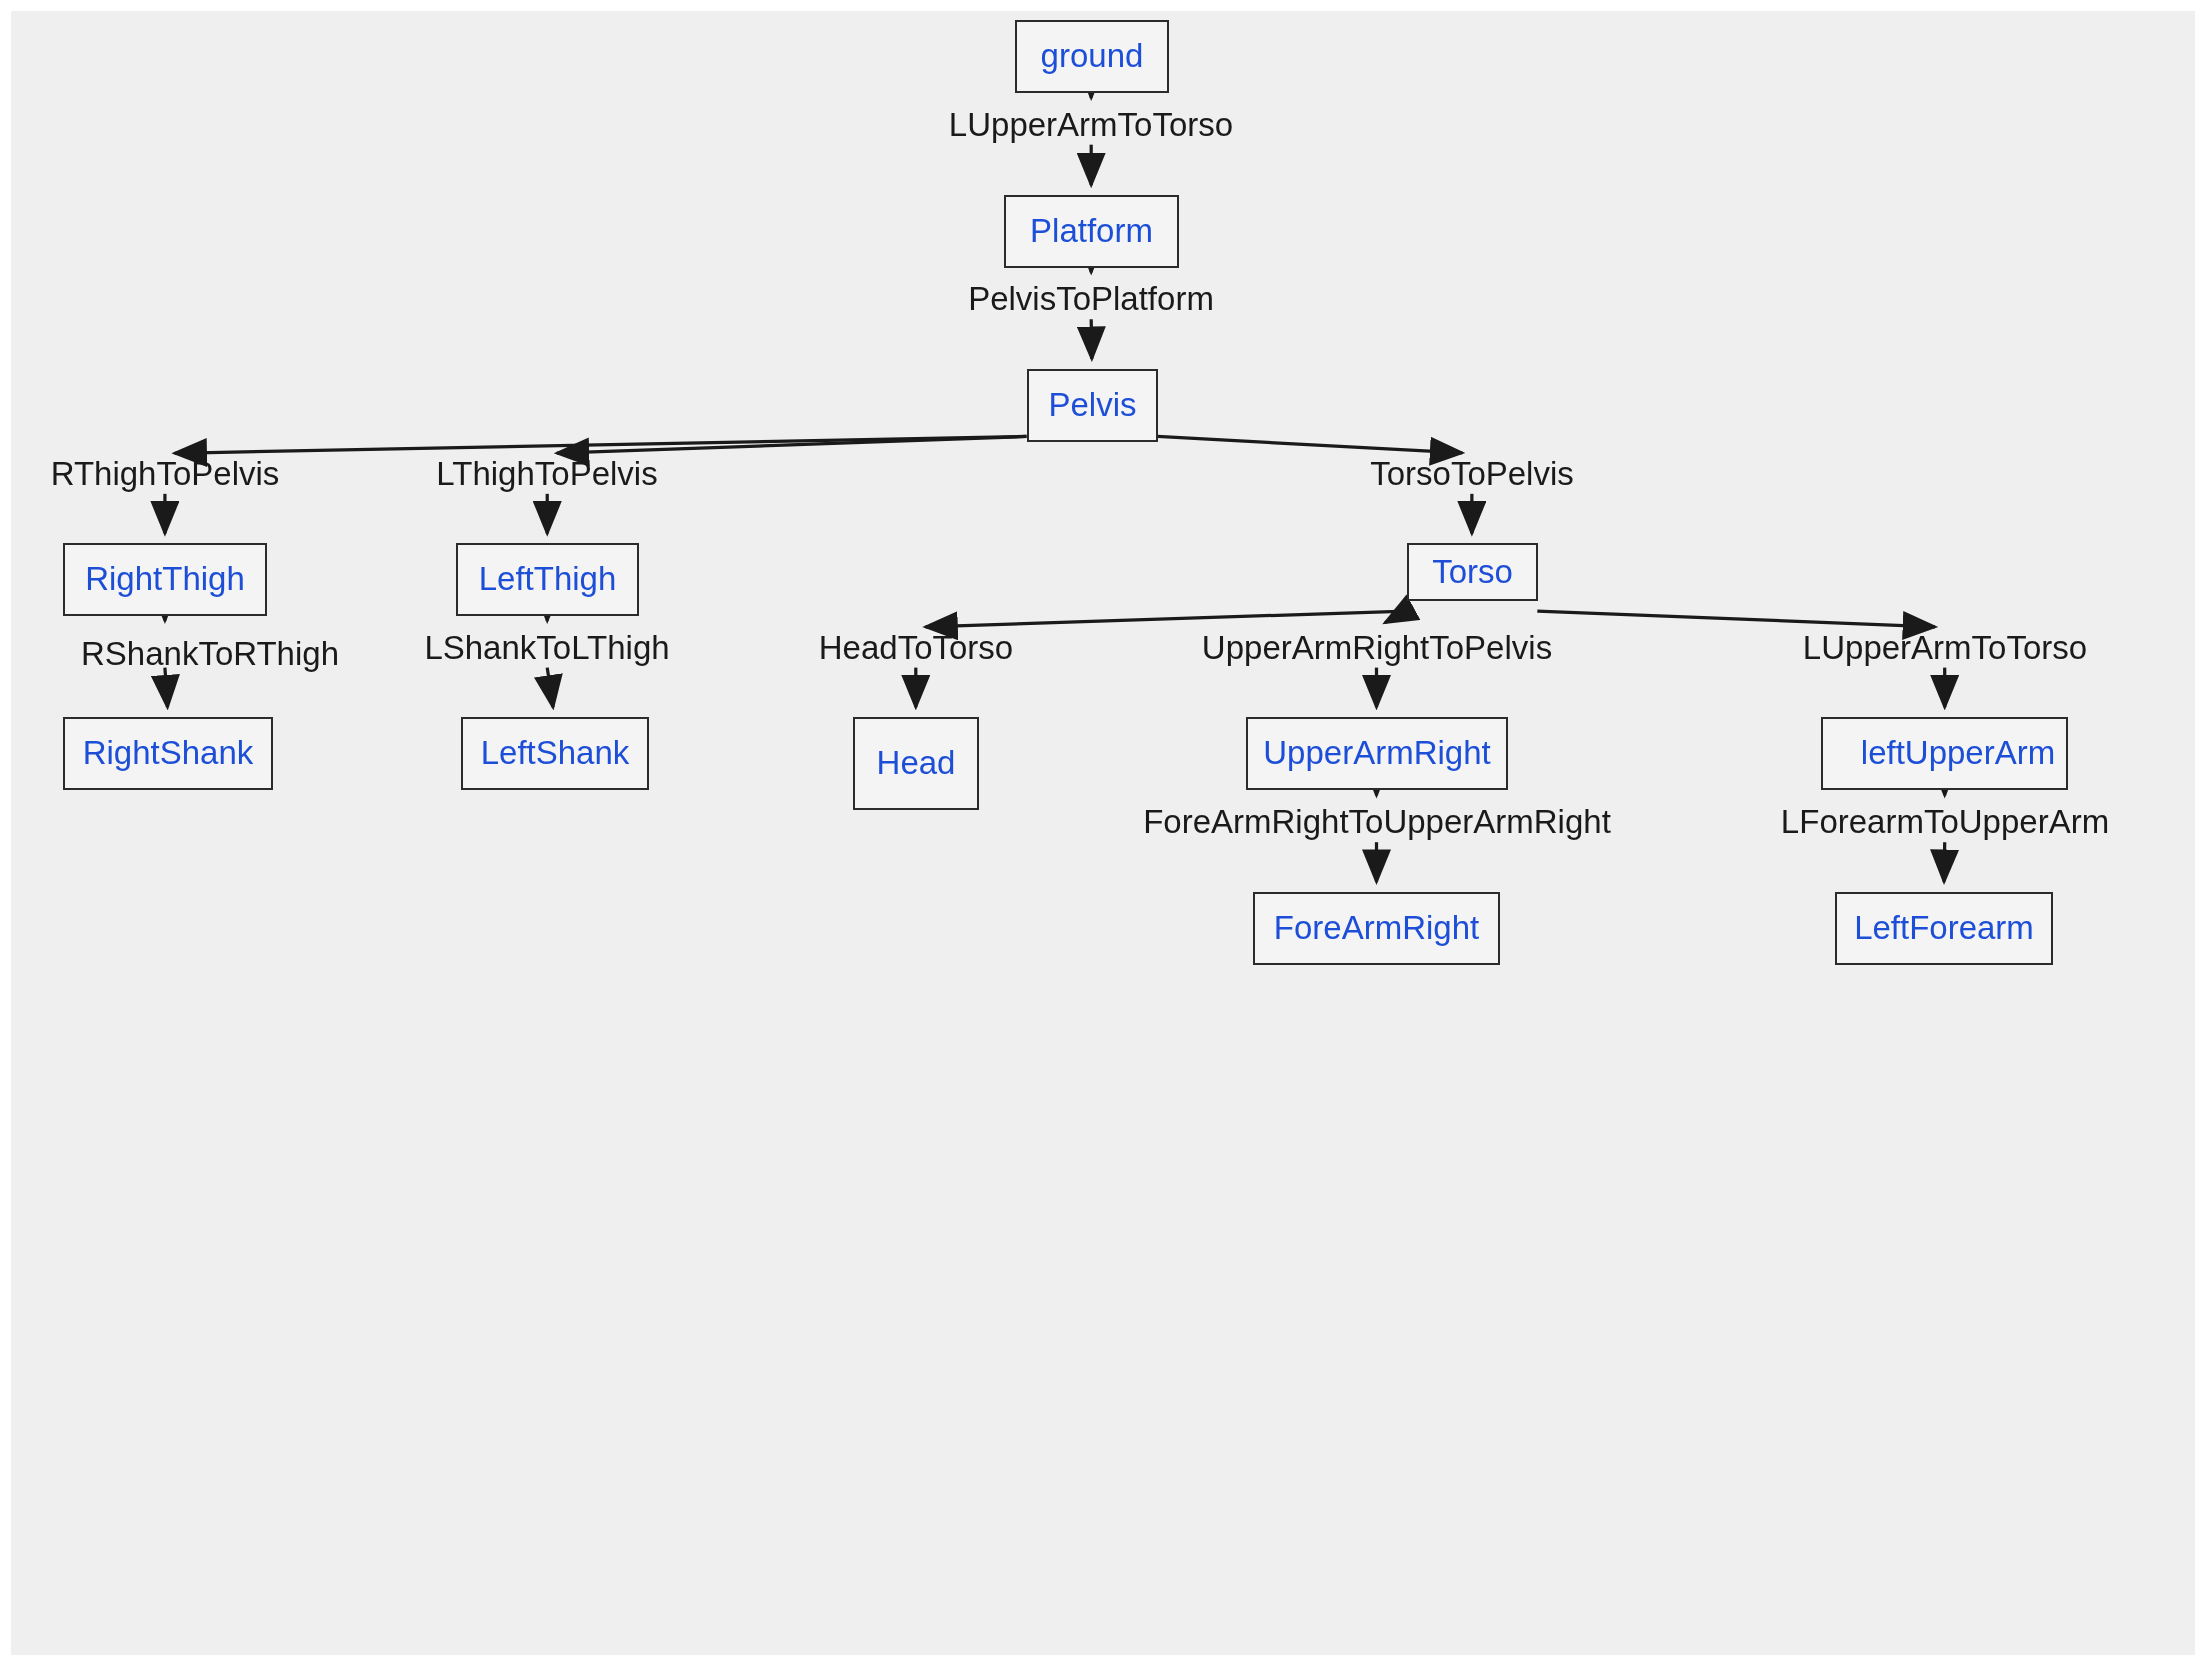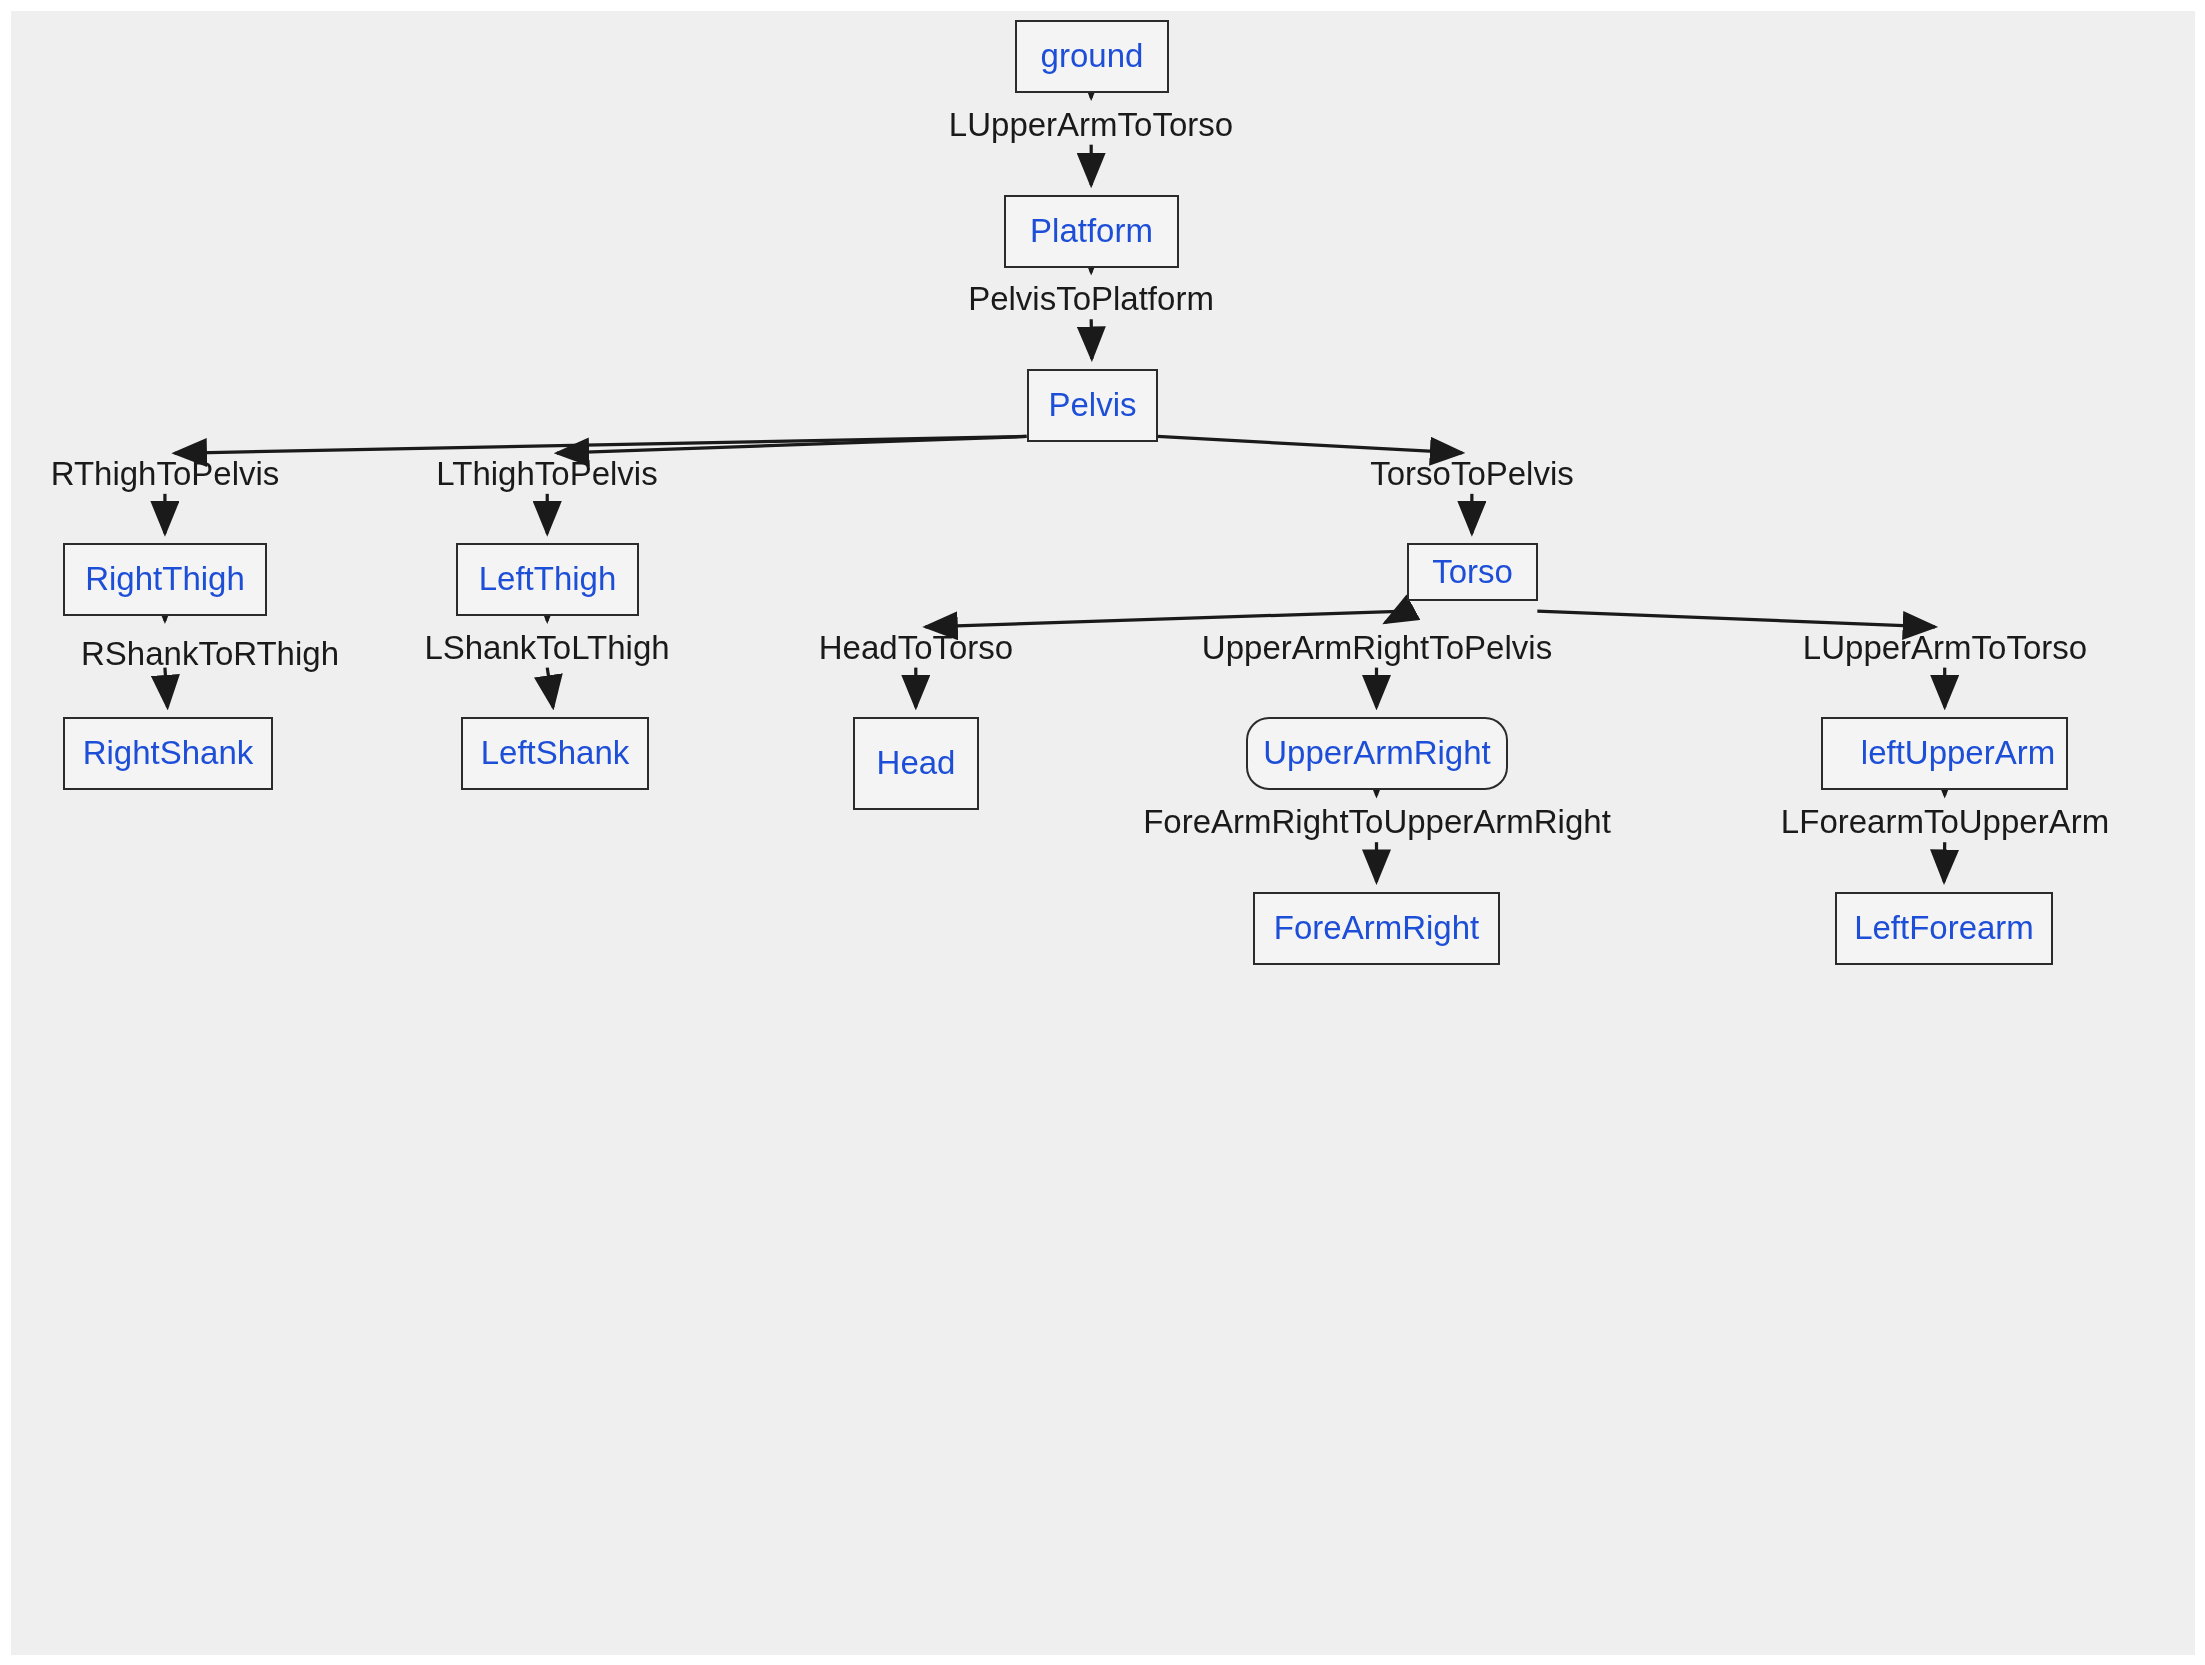--- a/index.html
+++ b/index.html
@@ -121,21 +121,21 @@
       </div>
       <div class="node" style="left: 63px; top: 717px; width: 210px; height: 73px;">
         <span class="node-label">RightShank</span>
       </div>
       <div class="node" style="left: 461px; top: 717px; width: 188px; height: 73px;">
         <span class="node-label">LeftShank</span>
       </div>
       <div class="node" style="left: 853px; top: 717px; width: 126px; height: 93px;">
         <span class="node-label">Head</span>
       </div>
-      <div class="node" style="left: 1246px; top: 717px; width: 262px; height: 73px; border-radius: 23px;">
+      <div class="node" style="left: 1246px; top: 717px; width: 262px; height: 73px;">
         <span class="node-label">UpperArmRight</span>
       </div>
       <div class="node" style="left: 1821px; top: 717px; width: 247px; height: 73px; padding-left: 27px;">
         <span class="node-label">leftUpperArm</span>
       </div>
       <div class="node" style="left: 1253px; top: 892px; width: 247px; height: 73px;">
         <span class="node-label">ForeArmRight</span>
       </div>
       <div class="node" style="left: 1835px; top: 892px; width: 218px; height: 73px;">
         <span class="node-label">LeftForearm</span>

